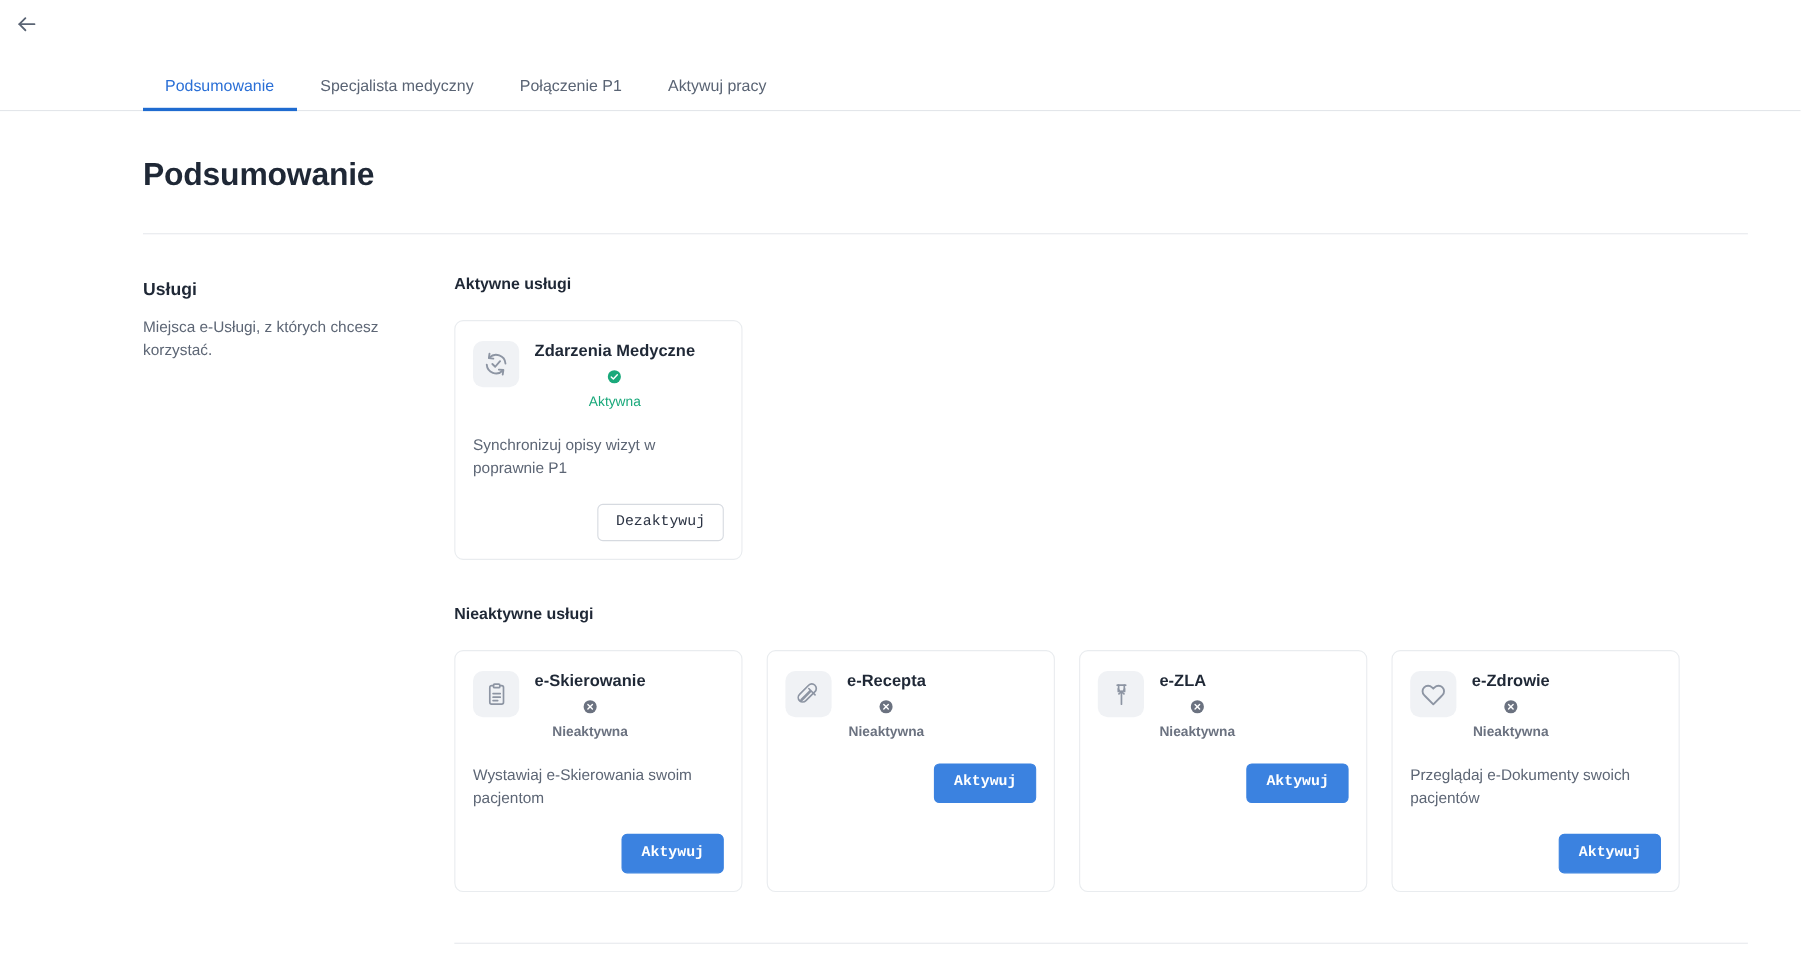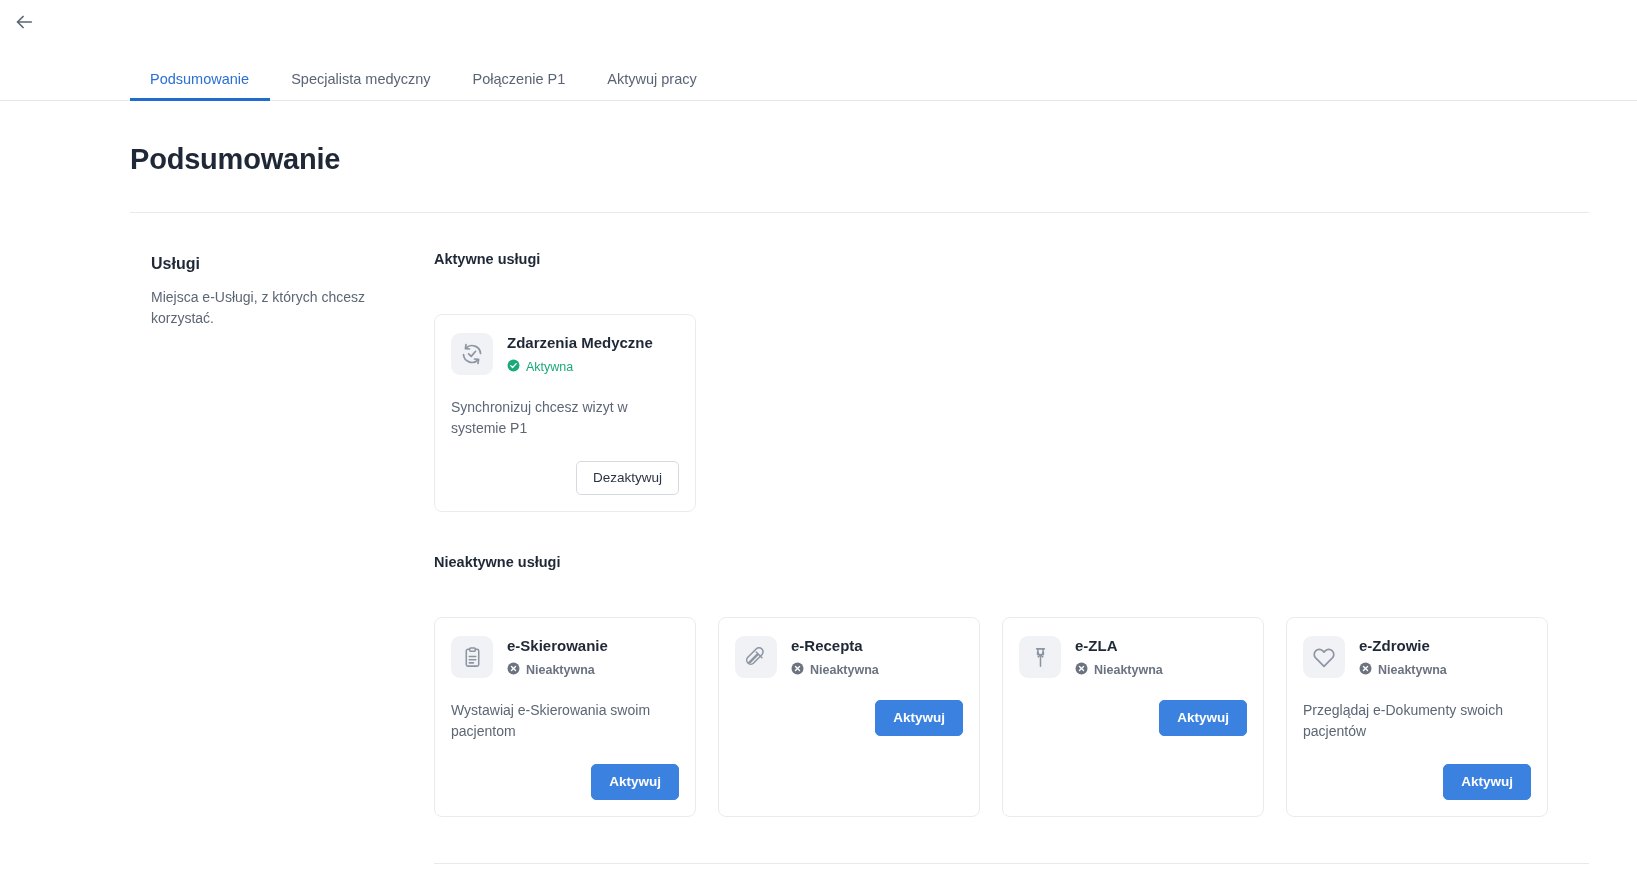--- a/index.html
+++ b/index.html
@@ -97,21 +97,20 @@
 
   
   .section {
     display: flex;
     padding-top: 38px;
   }
   .section-aside {
     width: 283px;
     flex: 0 0 283px;
     padding-top: 4px;
-    margin-left: 21px;
   }
   .aside-title {
     margin: 0;
     font-size: 16px;
     font-weight: bold;
     color: #1f2836;
   }
   .aside-desc {
     margin: 14px 0 0 0;
     font-size: 14px;
@@ -140,21 +139,20 @@
   .card {
     width: 262px;
     flex: 0 0 262px;
     box-sizing: border-box;
     border: 1px solid #e9ecef;
     border-radius: 8px;
     background: #ffffff;
     padding: 18px 16px 16px 16px;
     display: flex;
     flex-direction: column;
-    margin-top: 23px;
   }
   .card-head {
     display: flex;
     align-items: flex-start;
     gap: 14px;
   }
   .card-icon {
     width: 42px;
     height: 42px;
     flex: 0 0 42px;
@@ -171,40 +169,41 @@
     font-weight: bold;
     color: #1f2836;
     line-height: 1.2;
   }
   .card-status {
     display: flex;
     align-items: center;
     gap: 6px;
     margin-top: 7px;
     font-size: 12.5px;
+    flex-direction: column;
   }
   .card-status.active { color: #1aa97b; }
   .card-status.inactive { color: #6b7280; font-weight: bold; }
   .status-dot { display: block; }
 
   .card-desc {
     margin-top: 22px;
     font-size: 14px;
     line-height: 1.5;
     color: #5d6675;
     min-height: 42px;
     flex: 1 1 auto;
   }
   .card-actions {
     margin-top: 22px;
     display: flex;
     justify-content: flex-end;
   }
   .btn {
-    font-family: Liberation Sans, sans-serif;
+    font-family: Liberation Mono, monospace;
     font-size: 13.5px;
     border-radius: 5px;
     padding: 8px 16px;
     cursor: pointer;
     line-height: 1.2;
     white-space: nowrap;
   }
   .btn-secondary {
     background: #ffffff;
     border: 1px solid #d6dae0;
@@ -290,21 +289,21 @@
                 <span class="status-dot">
                   <svg width="13" height="13" viewBox="0 0 24 24">
                     <circle cx="12" cy="12" r="11" fill="#1aa97b"></circle>
                     <polyline points="6.8 12.3 10.3 15.8 17 8.6" fill="none" stroke="#ffffff" stroke-width="2.4" stroke-linecap="round" stroke-linejoin="round"></polyline>
                   </svg>
                 </span>
                 <span>Aktywna</span>
               </div>
             </div>
           </div>
-          <div class="card-desc">Synchronizuj chcesz wizyt w systemie P1</div>
+          <div class="card-desc">Synchronizuj opisy wizyt w poprawnie P1</div>
           <div class="card-actions">
             <button class="btn btn-secondary">Dezaktywuj</button>
           </div>
         </div>
       </div>
 
       <div class="group-title second">Nieaktywne usługi</div>
 
       <div class="card-row">
 

